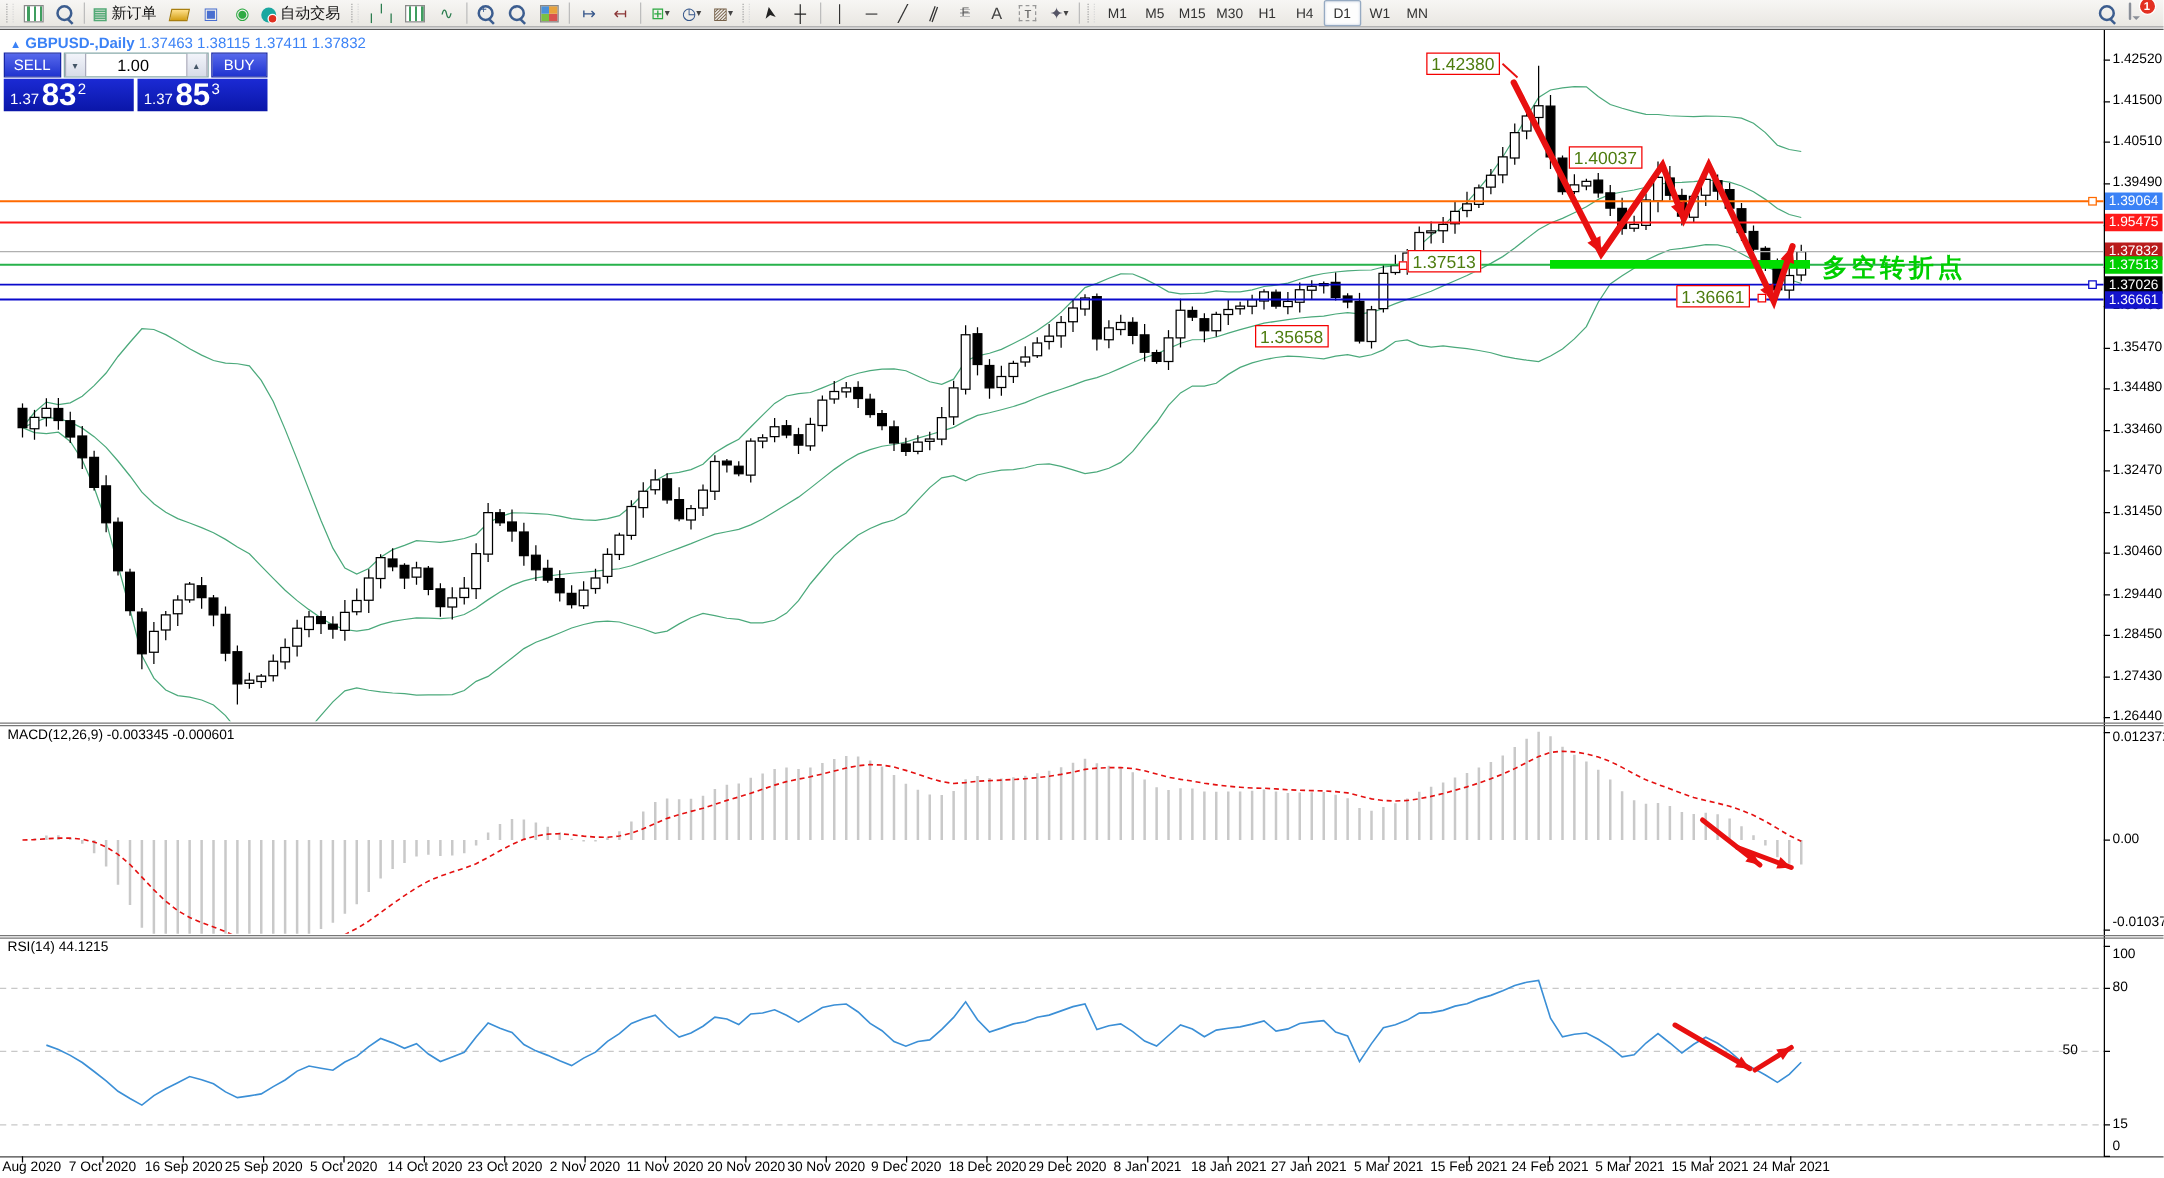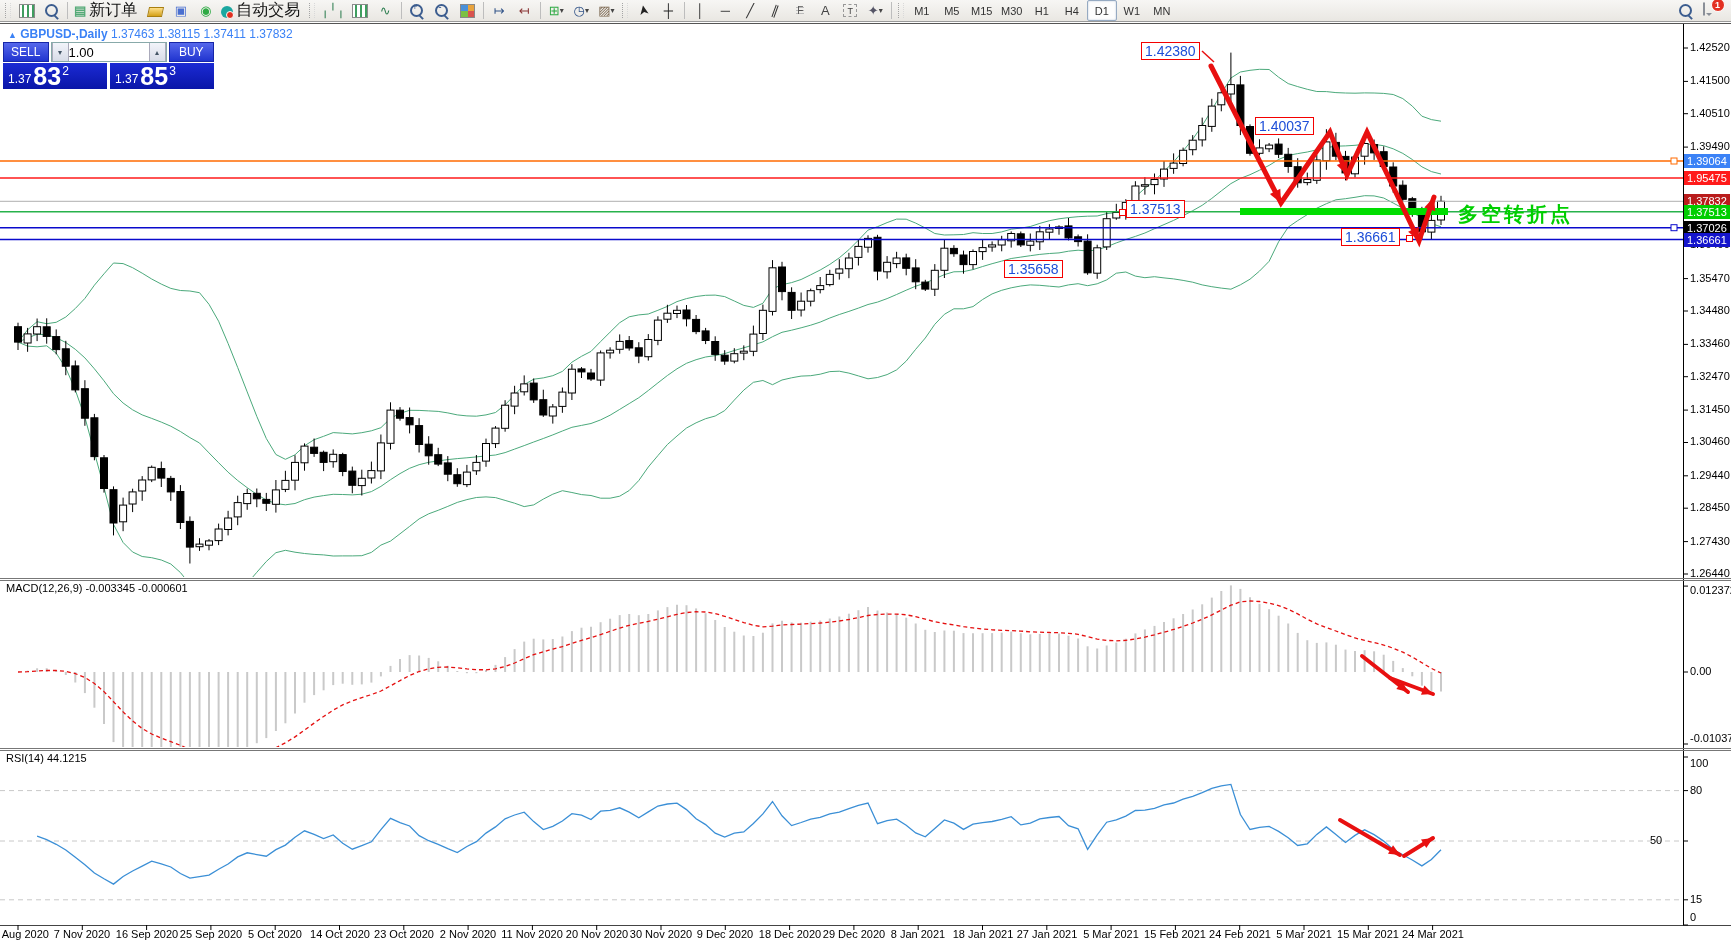--- a/index.html
+++ b/index.html
@@ -7,21 +7,21 @@
   
   .tb{position:absolute;left:0;top:0;width:1731px;height:22px;
     background:linear-gradient(#f7f6f4,#e9e7e2);border-bottom:1px solid #9a9a9a;
     display:flex;align-items:center;padding:0 2px;box-sizing:border-box;z-index:50}
   .grip{width:4px;height:15px;border-left:1px dotted #a5a5a5;border-right:1px dotted #d9d9d9;margin:0 3px}
   .sep{width:1px;height:17px;background:#bdbdbd;margin:0 3px}
   .tbn{height:19px;min-width:19px;display:flex;align-items:center;justify-content:center;
     font-size:11px;color:#222;padding:0 2px;border:1px solid transparent;border-radius:2px;cursor:default}
   .tf{font-size:11px;color:#333;min-width:24px}
   .tf.active{background:#fdfdfd;border:1px solid #96aac2;box-shadow:inset 0 0 2px #b8c6da}
-  .lab{font-size:16px;color:#111;padding:0 3px;white-space:nowrap}
+  .lab{font-size:12px;color:#111;padding:0 3px;white-space:nowrap}
   .g{font-size:13px;line-height:13px}
   .ic{width:16px;height:16px;position:relative;display:inline-block}
   .mag{width:9px;height:9px;border:2px solid #3c5d8f;border-radius:50%;position:absolute;left:1px;top:1px}
   .mag::after{content:"";position:absolute;width:2px;height:6px;background:#3c5d8f;left:8px;top:8px;transform:rotate(-45deg)}
   .magplus::before{content:"+";position:absolute;left:3px;top:-1px;font-size:9px;color:#3c5d8f;z-index:2}
   .magminus::before{content:"-";position:absolute;left:4px;top:-2px;font-size:10px;color:#3c5d8f;z-index:2}
   .chartic{width:14px;height:12px;border:1px solid #8a8a8a;background:
     repeating-linear-gradient(90deg,transparent 0 2px,#3f9e5f 2px 4px,transparent 4px 5px);background-color:#fff}
   .tiles{width:13px;height:12px;background:
     linear-gradient(90deg,#4a90d9 50%,#e8a33d 50%) top/13px 6px no-repeat,
@@ -42,29 +42,29 @@
   .title-line{position:absolute;left:8px;top:27px;font-size:12px;color:#3b82f6;z-index:20}
   .title-line b{font-weight:bold}
   
   .ocp{position:absolute;left:3px;top:42px;width:211px;z-index:30;font-family:"Liberation Sans",sans-serif}
   .ocp-row1{display:flex;height:20px}
   .btn-bs{background:linear-gradient(#5668ec,#2034cf);border:1px solid #1626a8;color:#fff;
     font-size:12px;display:flex;align-items:center;justify-content:center;box-sizing:border-box}
   .spin{display:flex;border:1px solid #8aa;box-sizing:border-box;background:#fff;height:20px}
   .spin-btn{width:15px;background:linear-gradient(#f2f4fa,#d8dce8);border-right:1px solid #aab;
     border-left:1px solid #aab;font-size:8px;color:#456;display:flex;align-items:center;justify-content:center}
-  .spin-val{width:76px;font-size:13px;text-align:left;padding:2px 4px 0 0}
+  .spin-val{width:76px;font-size:13px;text-align:center;padding:2px 4px 0 0}
   .ocp-row2{display:flex;margin-top:1px;height:26px}
   .pricebox{background:linear-gradient(#1b2ad4,#0a16a8);color:#fff;display:flex;align-items:flex-end;
     padding:16px 4px 1px 5px;box-sizing:border-box}
   .p-small{font-size:12px;margin-bottom:2px}
   .p-big{font-size:25px;font-weight:bold;line-height:23px;margin-left:2px}
   .p-sup{font-size:12px;margin-bottom:10px;margin-left:1px}
   
-  .rlabel{position:absolute;font-size:14px;color:#1d4ed8;border:1px solid #f40000;background:#fff;
+  .rlabel{position:absolute;font-size:14px;color:#4d7c0f;border:1px solid #f40000;background:#fff;
     padding:0 3px;line-height:16px;z-index:22;white-space:nowrap}
   .handle{position:absolute;width:5px;height:5px;background:#fff;z-index:23}
   .cn-green{position:absolute;font-size:20px;font-weight:bold;color:#00cf00;letter-spacing:3px;
     z-index:22;white-space:nowrap}
   .ind-label{position:absolute;left:6px;font-size:11px;color:#000;z-index:20}
   .ax-lab{position:absolute;font-size:11px;color:#000;z-index:12;white-space:nowrap}
   .ax-tag{position:absolute;left:1684px;width:46px;font-size:11px;color:#fff;z-index:15;
     padding:1px 0 1px 3px;line-height:12px;box-sizing:border-box}
   .date-lab{position:absolute;font-size:11px;color:#000;transform:translateX(-50%);z-index:12;white-space:nowrap}
   svg{position:absolute;left:0;top:0;z-index:5}
@@ -276,21 +276,21 @@
     <div class="ax-tag" style="top:233px;background:#1414cc">1.36661</div>
     <div class="ax-lab" style="left:1690px;top:584px">0.012372</div>
     <div class="ax-lab" style="left:1690px;top:665px">0.00</div>
     <div class="ax-lab" style="left:1690px;top:732px">-0.010374</div>
     <div class="ax-lab" style="left:1690px;top:757px">100</div>
     <div class="ax-lab" style="left:1690px;top:784px">80</div>
     <div class="ax-lab" style="left:1650px;top:834px">50</div>
     <div class="ax-lab" style="left:1690px;top:893px">15</div>
     <div class="ax-lab" style="left:1690px;top:911px">0</div>
     <div class="date-lab" style="left:18px;top:928px">28 Aug 2020</div>
-    <div class="date-lab" style="left:82px;top:928px">7 Nov 2020</div>
+    <div class="date-lab" style="left:82px;top:928px">7 Oct 2020</div>
     <div class="date-lab" style="left:147px;top:928px">16 Sep 2020</div>
     <div class="date-lab" style="left:211px;top:928px">25 Sep 2020</div>
     <div class="date-lab" style="left:275px;top:928px">5 Oct 2020</div>
     <div class="date-lab" style="left:340px;top:928px">14 Oct 2020</div>
     <div class="date-lab" style="left:404px;top:928px">23 Oct 2020</div>
     <div class="date-lab" style="left:468px;top:928px">2 Nov 2020</div>
     <div class="date-lab" style="left:532px;top:928px">11 Nov 2020</div>
     <div class="date-lab" style="left:597px;top:928px">20 Nov 2020</div>
     <div class="date-lab" style="left:661px;top:928px">30 Nov 2020</div>
     <div class="date-lab" style="left:725px;top:928px">9 Dec 2020</div>

